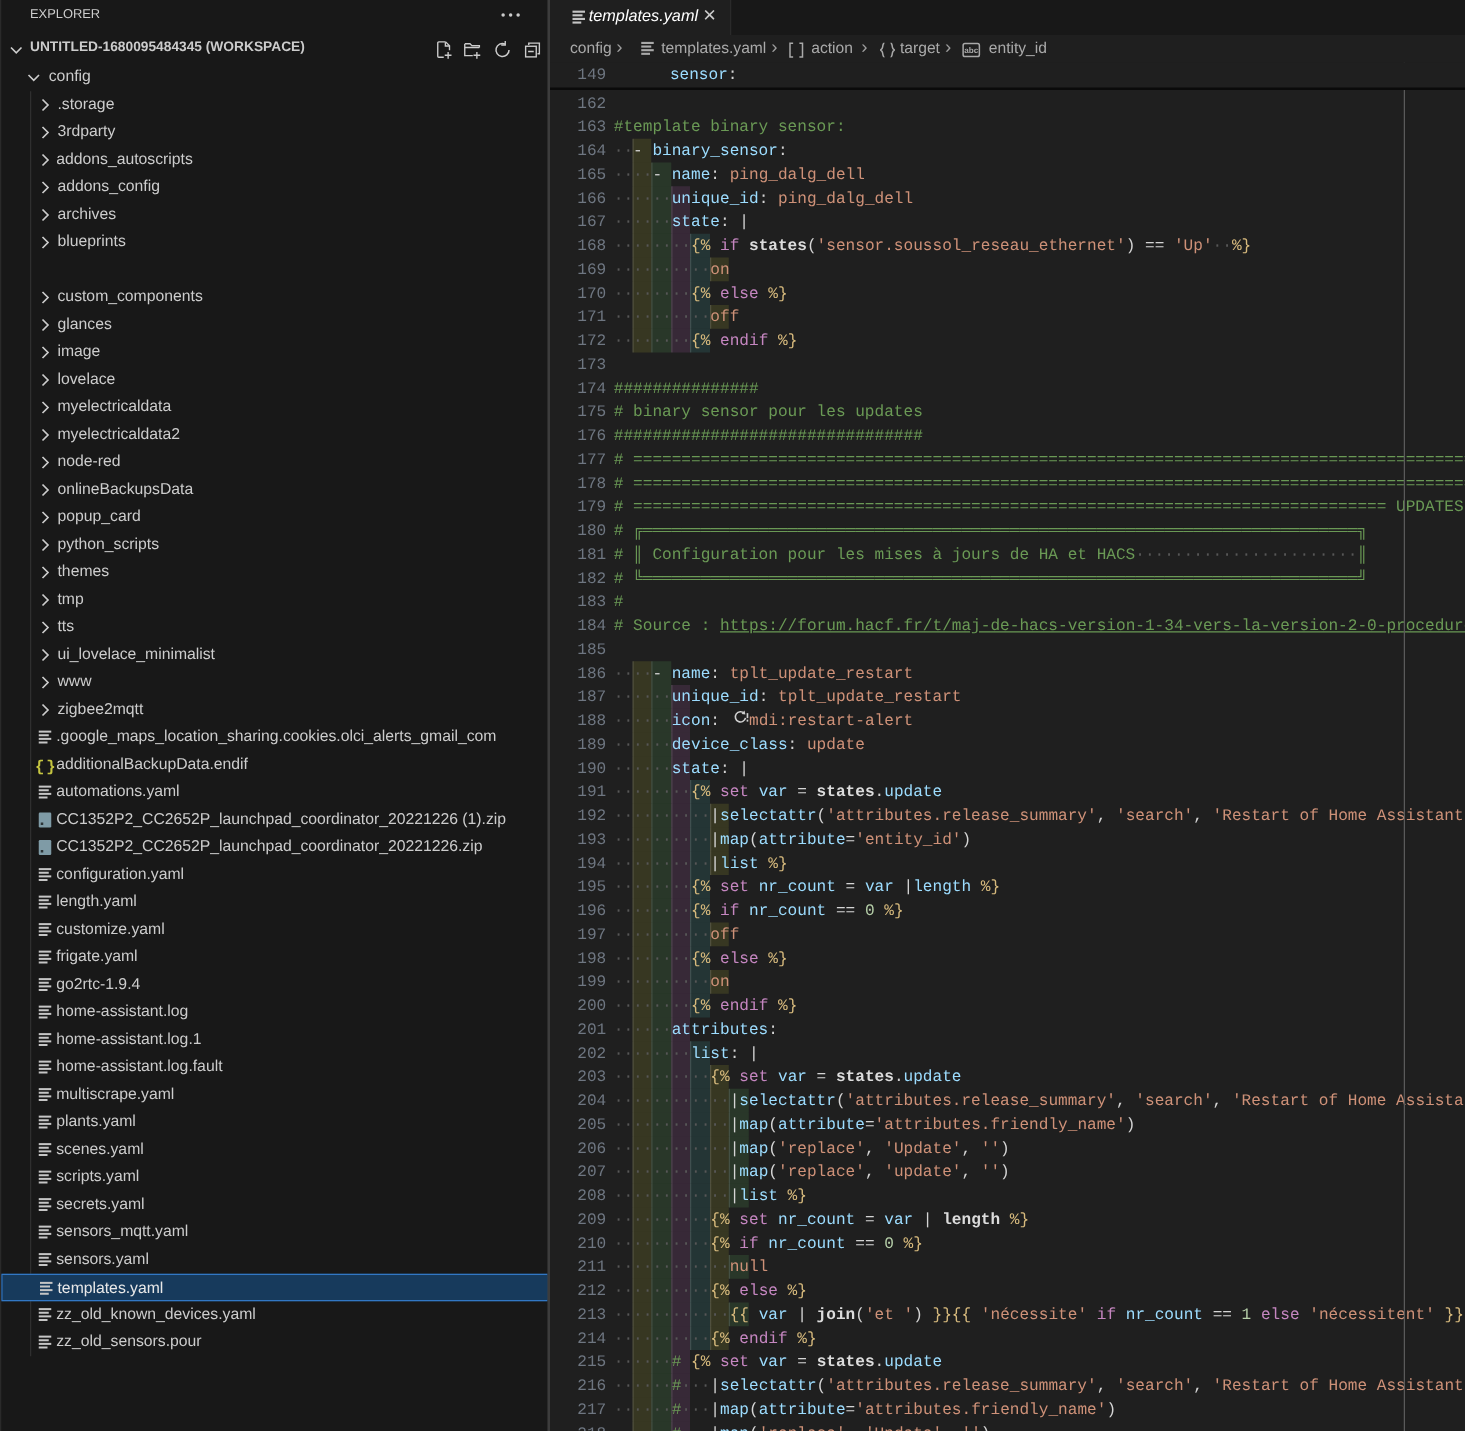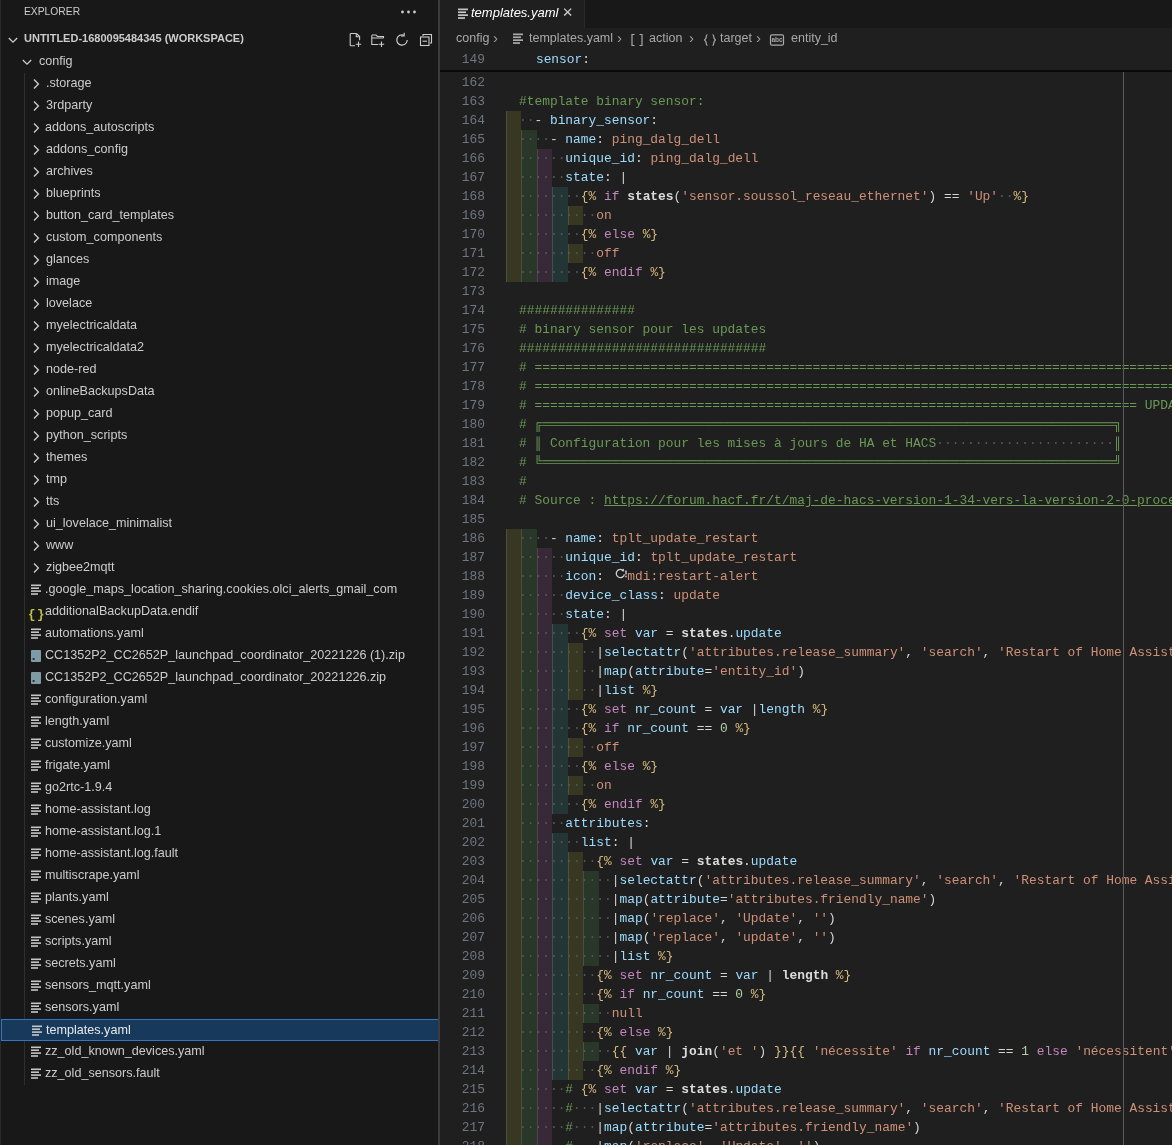--- a/index.html
+++ b/index.html
@@ -21,21 +21,21 @@
 #tab { position:absolute; left:0; top:0; width:145px; height:28px; background:#1f1f1f; border-right:1px solid #2a2a2a; }
 #tab .t { position:absolute; left:31px; top:5px; font-size:13px; font-style:italic; color:#ffffff; white-space:pre; }
 #tab .x { position:absolute; left:122px; top:4px; font-size:13.5px; color:#cccccc; }
 #breadcrumb { position:absolute; left:0; top:28px; width:732px; height:22px; background:#1f1f1f; }
 .bi { position:absolute; top:3px; font-size:12.5px; color:#a9a9a9; white-space:pre; }
 .bsep { position:absolute; top:1px; font-size:15px; color:#9d9d9d; }
 #ruler { position:absolute; left:683.3px; top:50px; width:1px; height:1095px; background:#5a5a5a; }
 #codearea { position:absolute; left:0; top:0; width:732px; height:1145px; font-family:"Liberation Mono", monospace; font-size:12.88px; }
 .cl { position:absolute; left:0; width:900px; height:19px; line-height:19px; white-space:pre; }
 .cl .num { position:absolute; left:0; top:0; width:45px; text-align:right; color:#6e7681; }
-.cl .code { position:absolute; left:79px; top:0;text-align:right; }
+.cl .code { position:absolute; left:51px; top:0;text-align:right; }
 .band { position:absolute; top:0; height:19px; }
 .ig { position:absolute; top:0; width:1px; height:19px; background:rgba(255,255,255,0.13); }
 #sticky { position:absolute; left:0; top:50px; width:732px; height:22px; background:#1f1f1f; border-bottom:2px solid #0a0a0a; font-family:"Liberation Mono", monospace; font-size:12.88px; line-height:20px; white-space:pre; }
 #sticky .num { position:absolute; left:0; top:0; width:45px; text-align:right; color:#6e7681; }
 #sticky .code { position:absolute; left:65px; top:0; }
 .c { color:#6a9955; } .k { color:#9cdcfe; } .s { color:#ce9178; } .y { color:#d7ba7d; }
 .p { color:#c586c0; } .b { color:#dcdcdc; font-weight:700; } .n { color:#b5cea8; }
 .w { color:#d4d4d4; } .d { color:#575757; }
 .u { color:#6a9955; text-decoration:underline; }
 .mdiwrap { display:inline-block; width:15.5px; height:12px; position:relative; top:1px; text-align:right; }
@@ -108,26 +108,20 @@
           <path d="M6 3.6 L10.4 8 L6 12.4" fill="none" stroke="#cccccc" stroke-width="1.35"></path>
         </svg></span>
       <span class="lbl" style="left:45px">archives</span>
     </div>
 <div class="row" style="top:183px">
       <span style="position:absolute;left:27px;top:3px"><svg class="chev" width="16" height="16" viewBox="0 0 16 16">
           <path d="M6 3.6 L10.4 8 L6 12.4" fill="none" stroke="#cccccc" stroke-width="1.35"></path>
         </svg></span>
       <span class="lbl" style="left:45px">blueprints</span>
     </div>
-<div class="row" style="top:205px">
-      <span style="position:absolute;left:27px;top:3px"><svg class="chev" width="16" height="16" viewBox="0 0 16 16">
-          <path d="M6 3.6 L10.4 8 L6 12.4" fill="none" stroke="#cccccc" stroke-width="1.35"></path>
-        </svg></span>
-      <span class="lbl" style="left:45px">button_card_templates</span>
-    </div>
 <div class="row" style="top:227px">
       <span style="position:absolute;left:27px;top:3px"><svg class="chev" width="16" height="16" viewBox="0 0 16 16">
           <path d="M6 3.6 L10.4 8 L6 12.4" fill="none" stroke="#cccccc" stroke-width="1.35"></path>
         </svg></span>
       <span class="lbl" style="left:45px">custom_components</span>
     </div>
 <div class="row" style="top:249px">
       <span style="position:absolute;left:27px;top:3px"><svg class="chev" width="16" height="16" viewBox="0 0 16 16">
           <path d="M6 3.6 L10.4 8 L6 12.4" fill="none" stroke="#cccccc" stroke-width="1.35"></path>
         </svg></span>
@@ -406,21 +400,21 @@
         </svg></span>
       <span class="lbl" style="left:44px">zz_old_known_devices.yaml</span>
     </div>
 <div class="row" style="top:1063px">
       <span style="position:absolute;left:27px;top:3px"><svg class="fic" width="16" height="16" viewBox="0 0 16 16">
           <rect x="3" y="2.5" width="10" height="1.6" fill="#c5c5c5"></rect>
           <rect x="3" y="5.4" width="8" height="1.6" fill="#c5c5c5"></rect>
           <rect x="3" y="8.3" width="10" height="1.6" fill="#c5c5c5"></rect>
           <rect x="3" y="11.2" width="7" height="1.6" fill="#c5c5c5"></rect>
         </svg></span>
-      <span class="lbl" style="left:44px">zz_old_sensors.fault</span>
+      <span class="lbl" style="left:44px">zz_old_sensors.pour</span>
     </div>
 </div>
 <div id="sash"></div>
 <div id="editor">
   <div id="codearea">
 <div class="cl" style="top:73px"><span class="num">162</span><span class="code"></span></div>
 <div class="cl" style="top:92px"><span class="num">163</span><span class="code"><span class="c">#template binary sensor:</span></span></div>
 <div class="cl" style="top:111px"><i class="band" style="left:66.00px;width:15.46px;background:rgba(255,255,64,0.11)"></i><i class="ig" style="left:66.00px"></i><span class="num">164</span><span class="code"><span class="d">··</span><span class="w">- </span><span class="k">binary_sensor</span><span class="w">:</span></span></div>
 <div class="cl" style="top:130px"><i class="band" style="left:66.00px;width:15.46px;background:rgba(255,255,64,0.11)"></i><i class="ig" style="left:66.00px"></i><i class="band" style="left:81.46px;width:15.46px;background:rgba(127,255,127,0.11)"></i><i class="ig" style="left:81.46px"></i><span class="num">165</span><span class="code"><span class="d">····</span><span class="w">- </span><span class="k">name</span><span class="w">:</span><span class="w"> </span><span class="s">ping_dalg_dell</span></span></div>
 <div class="cl" style="top:149px"><i class="band" style="left:66.00px;width:15.46px;background:rgba(255,255,64,0.11)"></i><i class="ig" style="left:66.00px"></i><i class="band" style="left:81.46px;width:15.46px;background:rgba(127,255,127,0.11)"></i><i class="ig" style="left:81.46px"></i><i class="band" style="left:96.92px;width:15.46px;background:rgba(255,127,255,0.11)"></i><i class="ig" style="left:96.92px"></i><span class="num">166</span><span class="code"><span class="d">······</span><span class="k">unique_id</span><span class="w">:</span><span class="w"> </span><span class="s">ping_dalg_dell</span></span></div>

